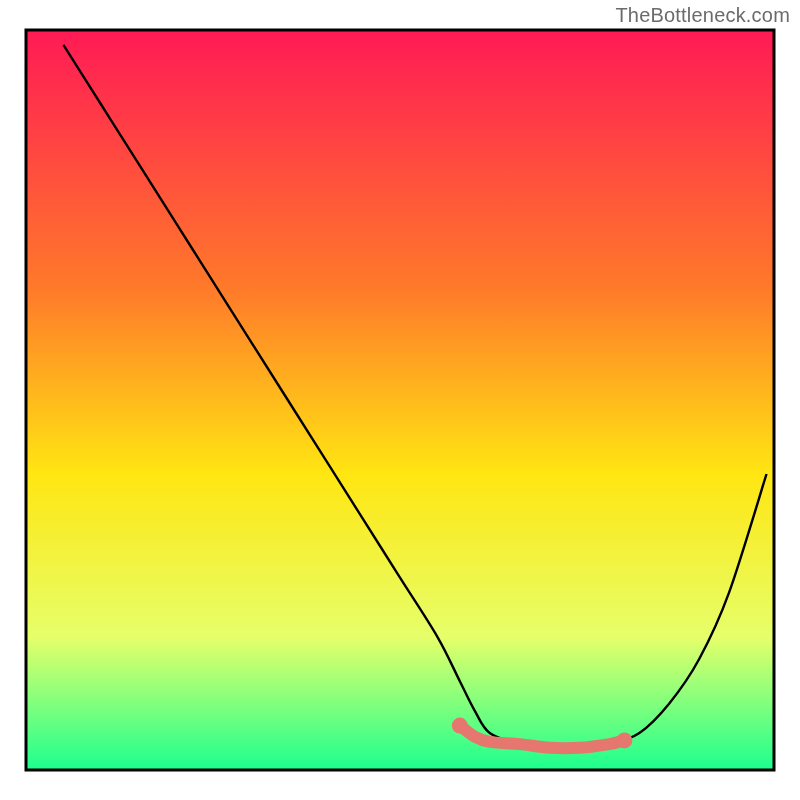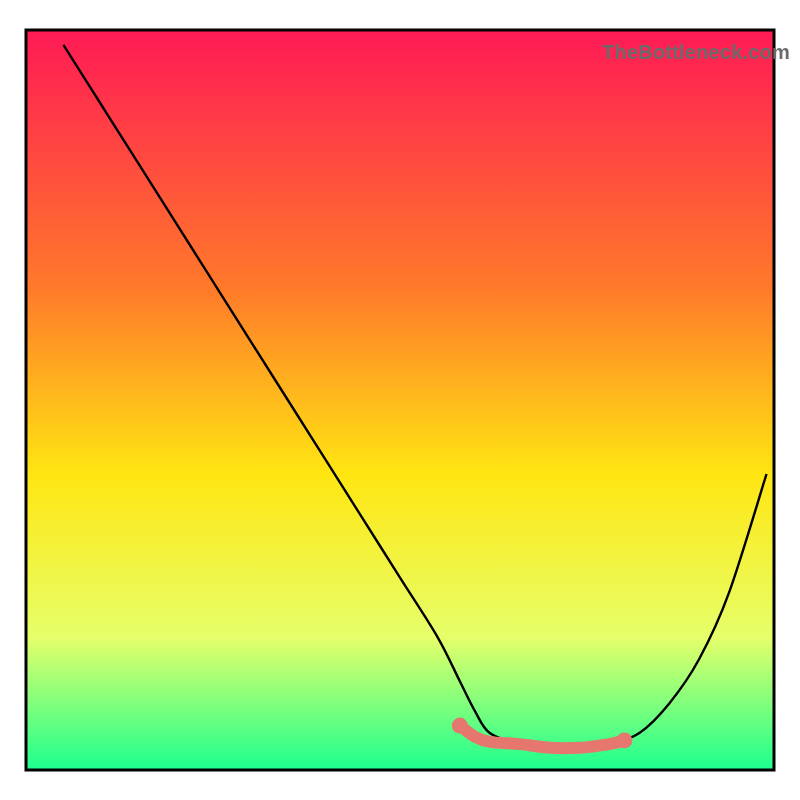--- a/index.html
+++ b/index.html
@@ -11,23 +11,22 @@
     overflow: hidden;
     position: relative;
     font-family: Arial, Helvetica, sans-serif;
   }
   .attribution {
     position: absolute;
     top: 4px;
     right: 10px;
     color: #6b6b6b;
     font-size: 20px;
-    font-weight: 700;
+    font-weight: 400;
     letter-spacing: 0.2px;
-    margin-top: 37px;
   }
   .chart {
     position: absolute;
     left: 0;
     top: 0;
     width: 800px;
     height: 800px;
   }
 </style>
 </head>

